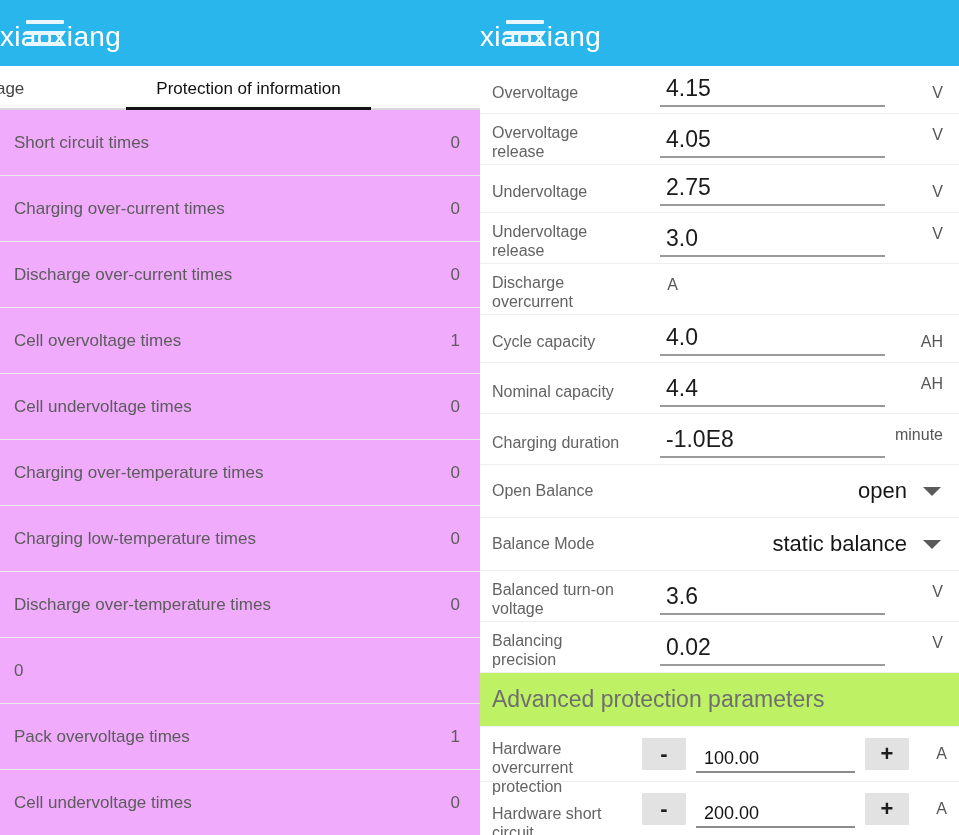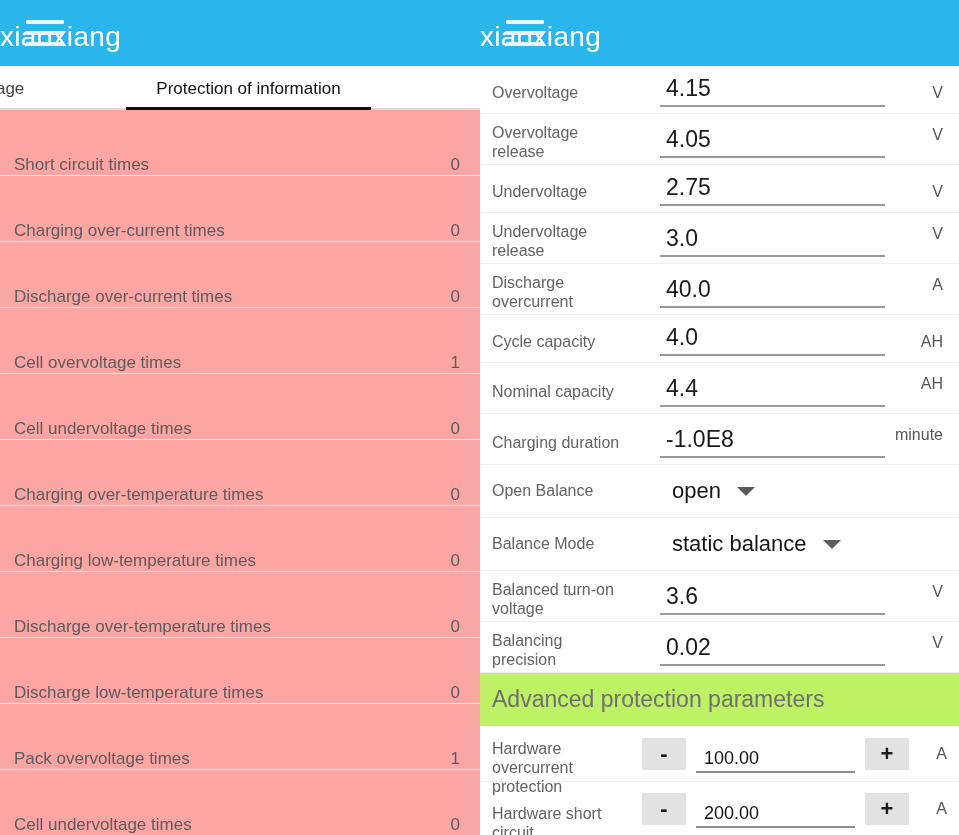--- a/index.html
+++ b/index.html
@@ -104,24 +104,24 @@
     left: 0; right: 0; bottom: -2px;
     height: 3px;
     background: #111111;
   }
 
   
   .list { background: #ffffff; }
   .list-row {
     height: 66px;
     display: flex;
-    align-items: flex-end;
+    align-items: center;
     padding: 0 18px 0 14px;
     border-bottom: 1px solid #ededed;
-    background: #fca5a5;
+    background: #f0abfc;
   }
   .list-row-label {
     flex: 1;
     font-size: 17px;
     color: #5c5c5c;
   }
   .list-row-value {
     font-size: 17px;
     color: #5c5c5c;
     padding-right: 2px;
@@ -195,21 +195,21 @@
   .select-label {
     flex: none;
     width: 180px;
     font-size: 16px;
     color: #636363;
   }
   .select-control {
     flex: 1;
     display: flex;
     align-items: center;
-    justify-content: flex-start;
+    justify-content: flex-end;
     gap: 16px;
     cursor: pointer;
   }
   .select-value {
     font-size: 22px;
     color: #161616;
   }
   .caret {
     width: 0; height: 0;
     border-left: 9px solid transparent;
@@ -337,21 +337,20 @@
         </div>
         <div class="list-row">
           <div class="list-row-label">Charging low-temperature times</div>
           <div class="list-row-value">0</div>
         </div>
         <div class="list-row">
           <div class="list-row-label">Discharge over-temperature times</div>
           <div class="list-row-value">0</div>
         </div>
         <div class="list-row">
-          <div class="list-row-label">Discharge low-temperature times</div>
           <div class="list-row-value">0</div>
         </div>
         <div class="list-row">
           <div class="list-row-label">Pack overvoltage times</div>
           <div class="list-row-value">1</div>
         </div>
         <div class="list-row">
           <div class="list-row-label">Cell undervoltage times</div>
           <div class="list-row-value">0</div>
         </div>
@@ -393,23 +392,20 @@
         </div>
         <div class="field-row f-h2">
           <div class="field-label two-line">Undervoltage release</div>
           <div class="field-input-wrap">
             <div class="field-value">3.0</div>
           </div>
           <div class="field-unit top">V</div>
         </div>
         <div class="field-row f-h2">
           <div class="field-label two-line">Discharge overcurrent</div>
-          <div class="field-input-wrap">
-            <div class="field-value">40.0</div>
-          </div>
           <div class="field-unit top">A</div>
         </div>
         <div class="field-row f-h1">
           <div class="field-label">Cycle capacity</div>
           <div class="field-input-wrap">
             <div class="field-value">4.0</div>
           </div>
           <div class="field-unit top">AH</div>
         </div>
         <div class="field-row f-h2">

